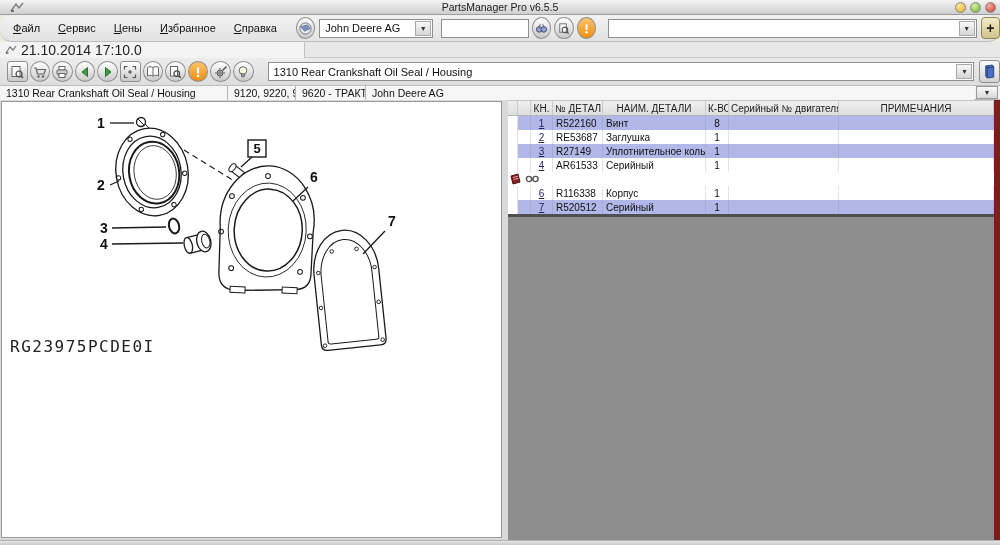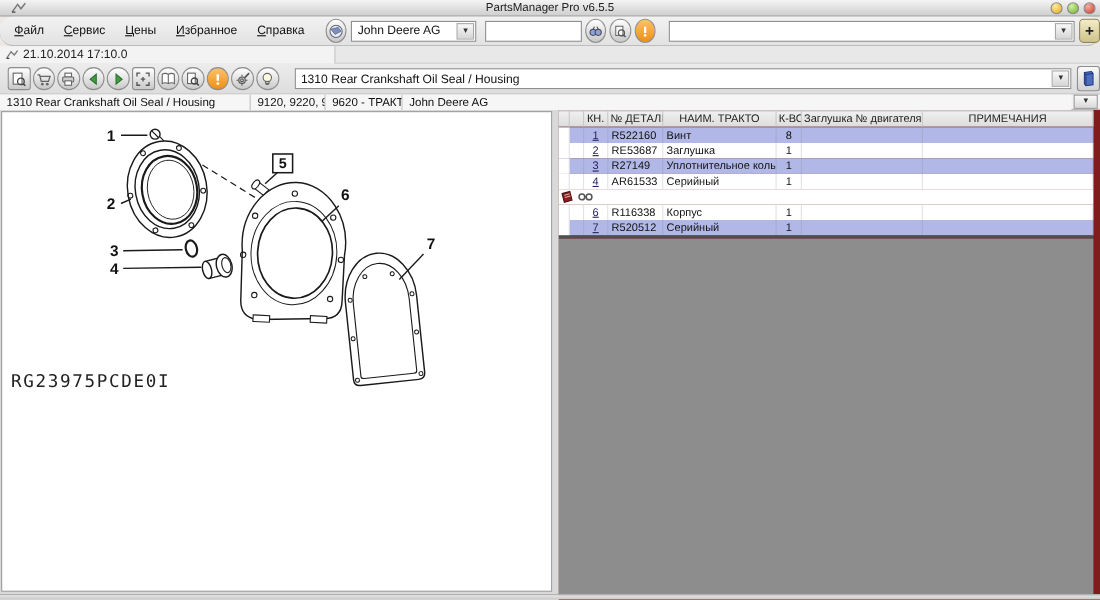--- a/index.html
+++ b/index.html
@@ -46,21 +46,21 @@
     background:linear-gradient(#f2ecc8,#cfc38a); border:1px solid #8f8555;
     display:flex; align-items:center; justify-content:center;
     font-size:14px; font-weight:bold; color:#222; }
   .globe-btn { margin-left:10px; }
 
   
   .datebar { position:absolute; left:0; top:42px; width:1000px; height:16px;
     background:#e8e8e8; border-bottom:1px solid #cacaca; }
   .date-tab { position:absolute; left:0; top:0; width:305px; height:16px;
     background:#f3f3f3; border-right:1px solid #c2c2c2;
-    display:flex; align-items:center; font-size:11px; color:#222; }
+    display:flex; align-items:center; font-size:14px; color:#222; }
   .date-tab svg { width:12px; height:10px; margin:0 4px 0 5px; }
 
   
   .toolbar { position:absolute; left:0; top:58px; width:1000px; height:28px;
     background:linear-gradient(#ececec,#dddddd); border-bottom:1px solid #bdbdbd;
     display:flex; align-items:center; }
   .tbtn { width:21px; height:21px; border-radius:50%;
     background:linear-gradient(#ffffff,#c9c9c9); border:1px solid #8e8e8e;
     display:flex; align-items:center; justify-content:center; margin-left:2px; }
   .tbtn.square { border-radius:3px; }
@@ -372,23 +372,23 @@
     </div>
     <div class="splitter"></div>
 
     <div class="parts-panel">
       <div class="ptable">
         <div class="phead">
           <div class="hc"></div>
           <div class="hc"></div>
           <div class="hc center">КН.</div>
           <div class="hc">№ ДЕТАЛИ</div>
-          <div class="hc center">НАИМ. ТРАКТО</div>
+          <div class="hc center">НАИМ. ДЕТАЛИ</div>
           <div class="hc">К-ВО</div>
-          <div class="hc">Заглушка № двигателя</div>
+          <div class="hc">Серийный № двигателя</div>
           <div class="hc center">ПРИМЕЧАНИЯ</div>
         </div>
 
         <div class="prow hl">
           <div class="c" style="background:#fff"></div>
             <div class="c"></div>
           <div class="c kn">1</div>
           <div class="c">R522160</div>
           <div class="c">Винт</div>
           <div class="c num">8</div>

